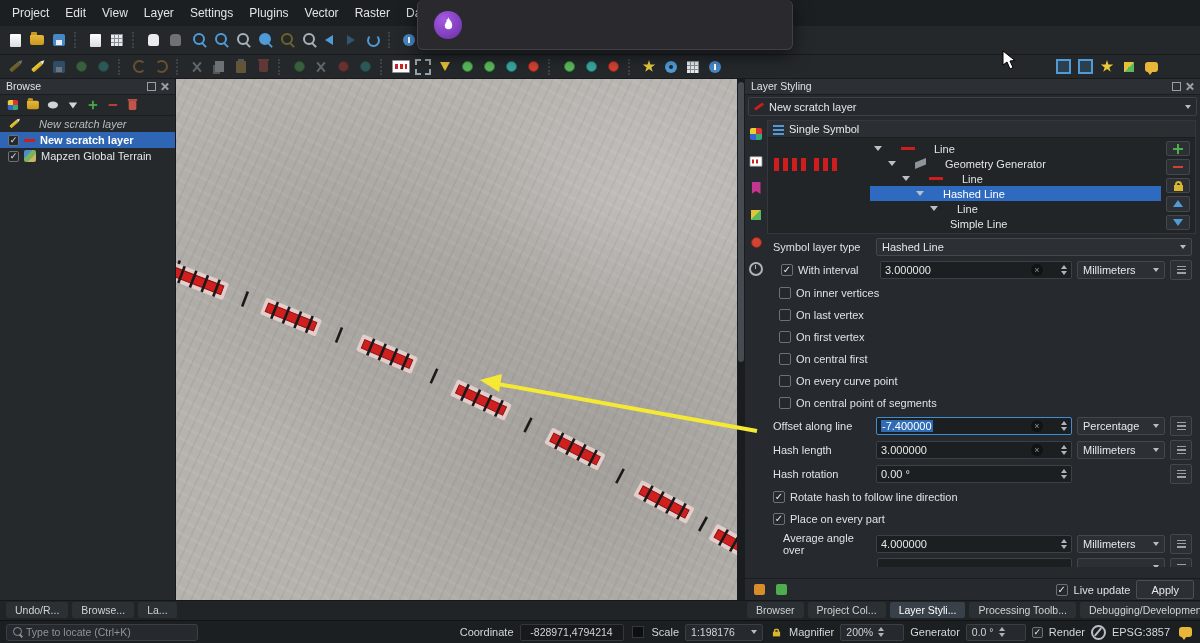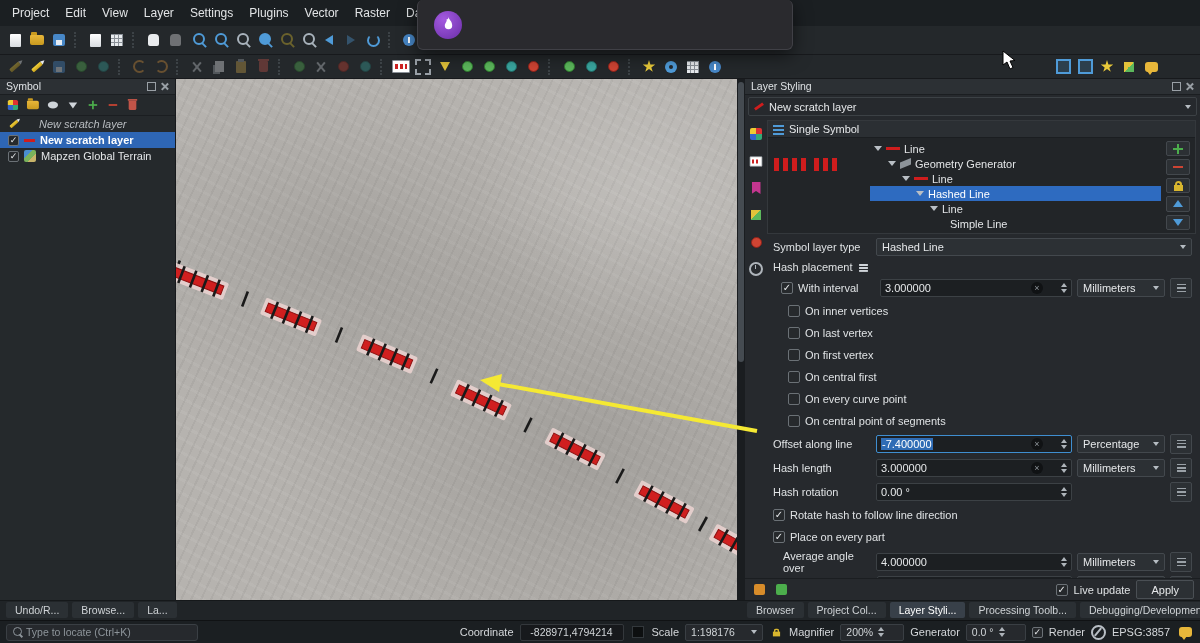--- a/index.html
+++ b/index.html
@@ -126,21 +126,21 @@
   .chev{width:0;height:0;border-left:3.5px solid transparent;border-right:3.5px solid transparent;border-top:4px solid #b6bcc2;margin-left:auto;flex:0 0 auto}
   .panel-cols{display:flex;align-items:stretch}
   .left-strip{width:22px;display:flex;flex-direction:column;align-items:center;gap:11px;padding-top:8px}
   .lsi{width:16px;height:16px;display:flex;align-items:center;justify-content:center}
   .pcontent{flex:1;min-width:0}
   .treebox{margin:2px 4px 0 0;background:#222528;border:1px solid #34383c;height:112px;display:flex;flex-direction:column}
   .tb-head{height:16px;background:#2b2f33;display:flex;align-items:center;gap:5px;padding:0 5px;font-size:11px;color:#e6e8ea;border-bottom:1px solid #1b1e21}
   .tb-body{flex:1;display:flex;min-height:0}
   .thumbs{width:96px;display:flex;gap:4px;padding:12px 2px 0 4px;align-items:flex-start}
   .tree{flex:1;padding-top:3px;min-width:0}
-  .trow{display:flex;align-items:center;height:15px;font-size:11px;color:#e3e5e7;gap:4px}
+  .trow{display:flex;align-items:center;height:15px;font-size:11px;color:#e3e5e7;gap:19px}
   .trow.selected{background:#2e6bc0;color:#fff}
   .texp{width:0;height:0;border-left:4px solid transparent;border-right:4px solid transparent;border-top:5px solid #b9bfc5;flex:0 0 auto}
   .tree-btns{width:30px;display:flex;flex-direction:column;gap:3px;padding:3px 2px;align-items:center}
   .tbtn{width:22px;height:15px;background:#2c3034;border:1px solid #43484d;border-radius:2px;display:flex;align-items:center;justify-content:center}
   
   .prow{display:flex;align-items:center;gap:5px;margin:4px 8px 2px 6px;min-height:18px}
   .plabel{width:98px;flex:0 0 auto;font-size:11px;color:#dfe2e4}
   .plabel2{font-size:11px;color:#dfe2e4}
   .grow{flex:1;min-width:0}
   .w88{width:88px;flex:0 0 auto}
@@ -150,21 +150,21 @@
   .fld.focus{border-color:#3f8ed0}
   .fld .val{flex:1;white-space:nowrap;overflow:hidden}
   .sel-text{background:#2f6cb5;color:#fff;padding:0 1px}
   .clear{width:12px;height:12px;border-radius:50%;background:#101214;color:#8d949a;font-size:9px;line-height:12px;text-align:center;font-style:normal;flex:0 0 auto}
   .spinbtns{display:flex;flex-direction:column;justify-content:center;gap:2px;margin-left:1px;flex:0 0 auto}
   .su{width:0;height:0;border-left:3px solid transparent;border-right:3px solid transparent;border-bottom:4px solid #aeb4ba}
   .sd{width:0;height:0;border-left:3px solid transparent;border-right:3px solid transparent;border-top:4px solid #aeb4ba}
   .ddbtn{width:20px;height:18px;background:#2c3034;border:1px solid #43484d;border-radius:2px;display:flex;align-items:center;justify-content:center;flex:0 0 auto}
   .ddi{width:9px;height:8px;background:repeating-linear-gradient(0deg,#9aa1a7 0 1.5px,transparent 1.5px 3.5px)}
   .cbwrap{width:94px;flex:0 0 auto;display:flex;align-items:center;gap:5px;margin-left:8px}
-  .pc{margin-left:21px}
+  .pc{margin-left:12px}
   .ind10{margin-left:10px;width:88px}
   .cliprow{height:9px;overflow:hidden;display:flex;gap:5px;margin:0 8px 0 110px}
   .lrheader{font-size:11px;font-weight:bold;color:#e8eaec}
   .tri-r-sm{width:0;height:0;border-top:4px solid transparent;border-bottom:4px solid transparent;border-left:5px solid #b9bfc5}
   .pfoot{position:absolute;left:0;right:0;bottom:0;height:21px;display:flex;align-items:center;gap:6px;padding:0 6px;border-top:1px solid #1b1e21;background:#26292d}
   .fbtn{width:16px;height:15px;display:flex;align-items:center;justify-content:center}
   .applybtn{height:17px;padding:0 14px;background:#2c3034;border:1px solid #4a4f54;border-radius:2px;color:#e6e8ea;font-size:11px;font-family:"Liberation Sans",sans-serif;display:flex;align-items:center}
   
   .tabstrip{position:absolute;left:0;top:600px;width:100%;height:20px;background:#202427;border-top:1px solid #15181a;z-index:3}
   .btabs{position:absolute;top:601px;height:18px;display:flex;gap:4px;align-items:center;z-index:4}
@@ -383,21 +383,21 @@
     <span class="tbi">
         <i class="i-cube"></i>
       </span>
     <span class="tbi mr30">
         <i class="i-bubble"></i>
       </span>
   </div>
 
   <div class="layers-panel">
     <div class="panel-titlebar">
-      <span>Symbol</span>
+      <span>Browse</span>
       <span class="wbtns">
         <span class="wbtn"></span>
         <span class="wbtn x"></span>
       </span>
     </div>
     <div class="layers-toolbar">
       <span class="lti">
           <i class="i-paint"></i>
         </span>
       <span class="lti">
@@ -583,24 +583,20 @@
         </div>
 
         <div class="prow">
           <span class="plabel">Symbol layer type</span>
           <div class="combo grow">
             <span>Hashed Line</span>
             <i class="chev"></i>
           </div>
         </div>
 
-        <div class="prow" style="min-height:14px">
-          <span class="plabel" style="width:auto">Hash placement</span>
-          <i class="i-bars" style="transform:scale(.8)"></i>
-        </div>
 
         <div class="prow">
           <div class="cbwrap">
             <span class="cb">
                 <i>✓</i>
               </span>
             <span class="plabel2">With interval</span>
           </div>
           <div class="fld grow">
             <span class="val">3.000000</span>

